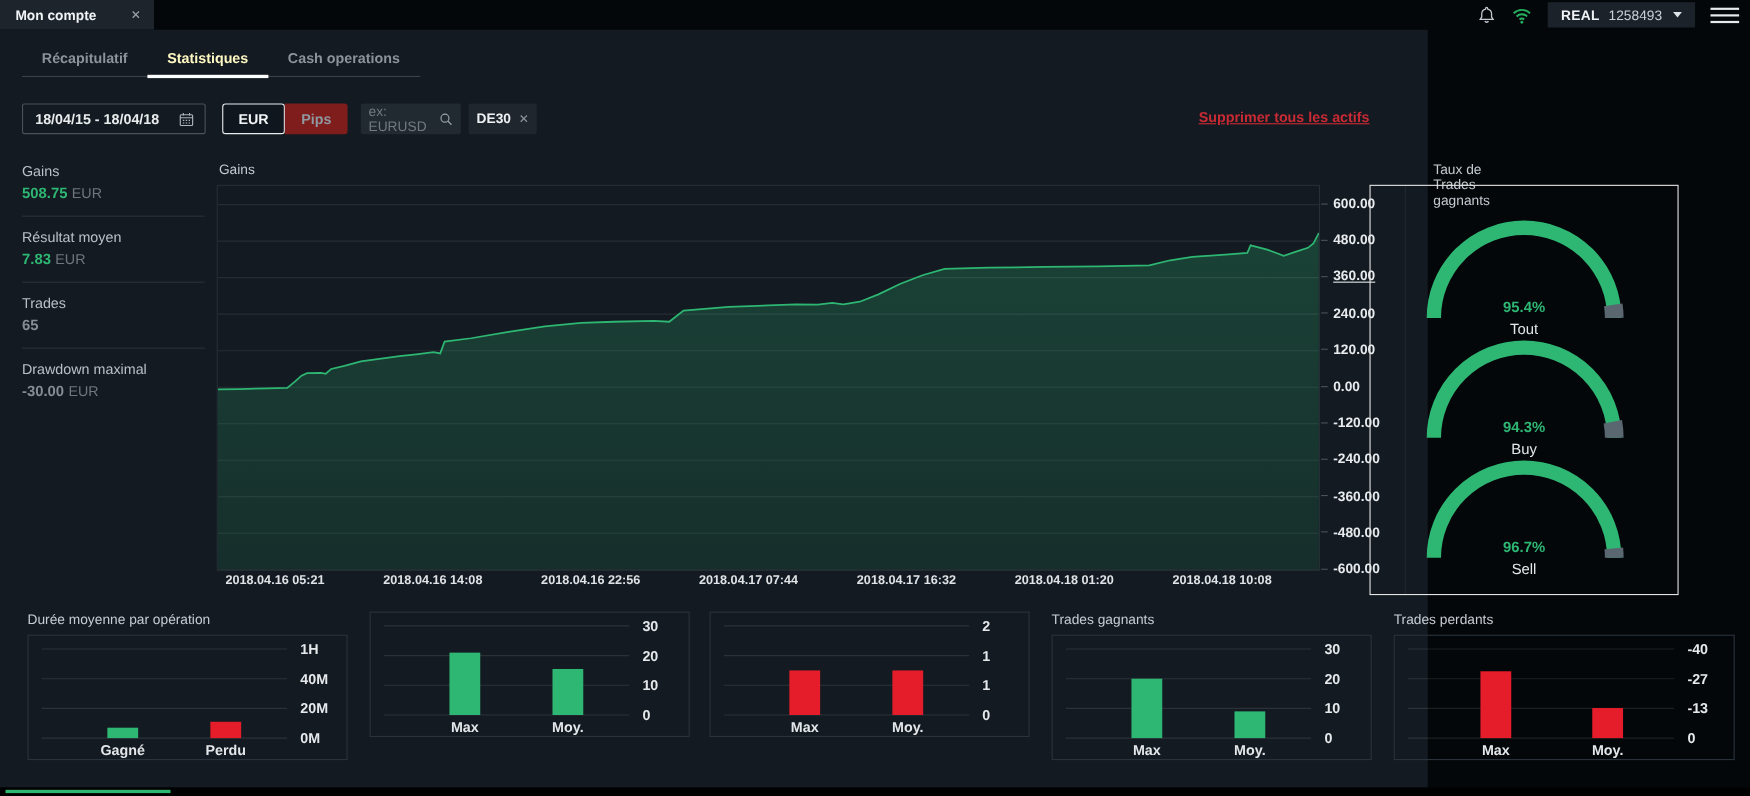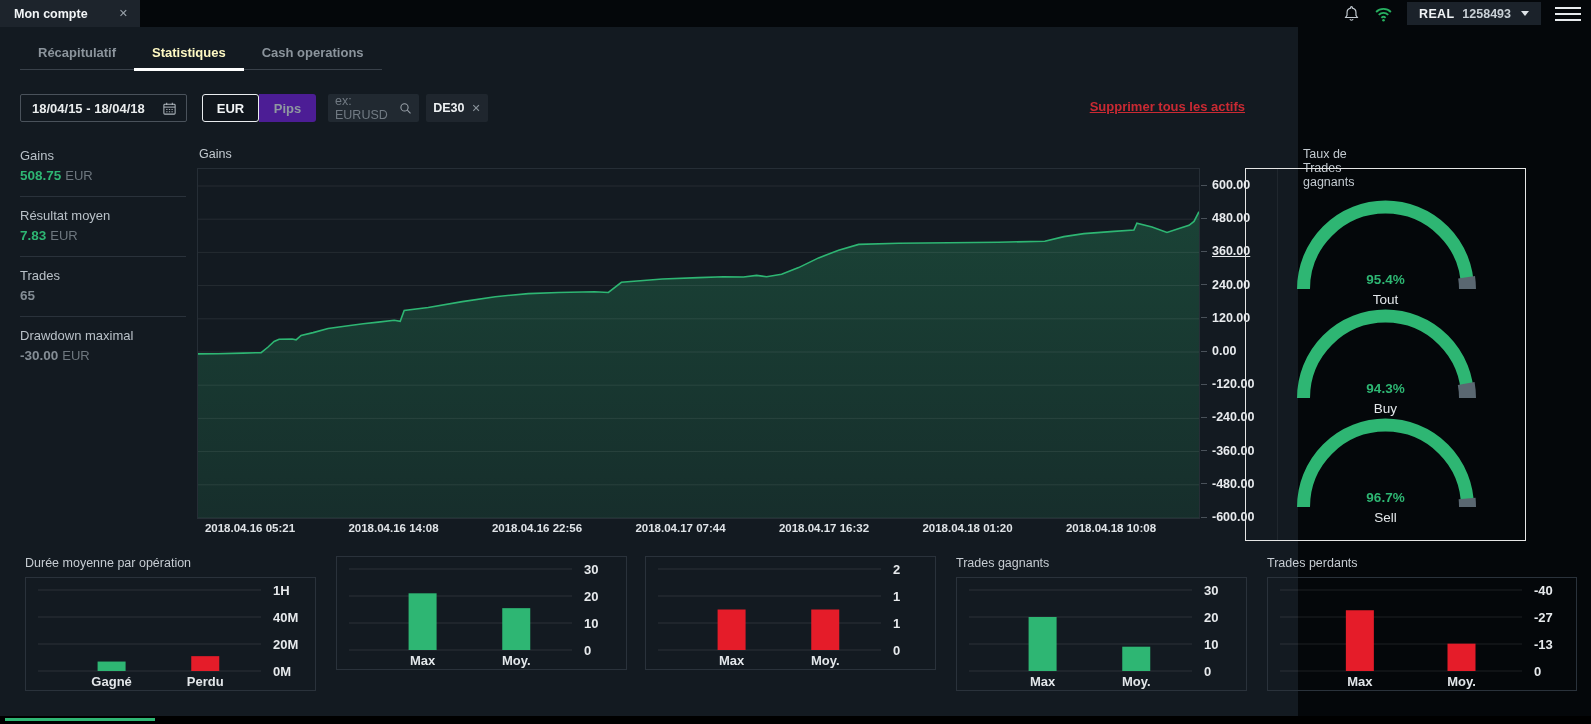--- a/index.html
+++ b/index.html
@@ -9,41 +9,41 @@
 
   
   #topbar { position:absolute; left:0; top:0; width:100%; height:27px; background:#04070a; }
   .doc-tab { position:absolute; left:0; top:0; width:140px; height:27px; background:#1d242c;
              display:flex; align-items:center; justify-content:space-between; padding:0 12px 0 14px; cursor:pointer; }
   .doc-tab .t { color:#f2f5f7; font-weight:bold; font-size:12.5px; }
   .doc-tab .x { color:#9aa3ab; font-size:11px; cursor:pointer; }
   .top-right { position:absolute; right:10px; top:0; height:27px; display:flex; align-items:center; gap:14px; }
   .acct { height:23px; background:#1b222a; display:flex; align-items:center; gap:8px; padding:0 12px; cursor:pointer; }
   .acct b { color:#f0f3f5; font-size:12.5px; letter-spacing:.3px; }
-  .acct span { color:#c9d0d6; font-size:12.5px;font-weight:bold; }
+  .acct span { color:#c9d0d6; font-size:12.5px; }
   .caret { width:0; height:0; border-left:4px solid transparent; border-right:4px solid transparent; border-top:5px solid #dfe4e8; margin-left:2px; }
   .burger { display:flex; flex-direction:column; gap:4px; width:26px; cursor:pointer; }
   .burger i { display:block; height:2px; background:#e8ebee; }
 
   
   #main { position:absolute; left:0; top:27px; width:1298px; height:689px; background:#131a21; }
 
   
   #subtabs { position:absolute; left:20px; top:18px; display:flex; border-bottom:1px solid #39414a; }
   .subtab { padding:0 18px 9px 18px; font-size:13px; font-weight:bold; color:#8b949c; cursor:pointer; position:relative; }
   .subtab.active { color:#fef9c3; }
   .subtab.active::after { content:""; position:absolute; left:0; right:0; bottom:-2px; height:3px; background:#fdfefe; }
 
   
   .datebox { position:absolute; left:20px; top:67px; width:167px; height:28px; border:1px solid #4a525b; border-radius:2px;
              display:flex; align-items:center; justify-content:space-between; padding:0 9px 0 11px; color:#e9eced; font-weight:600; font-size:13px; cursor:pointer; }
   .btn-eur { position:absolute; left:202px; top:67px; width:57px; height:28px; border:1px solid #e9ecef; border-radius:3px;
              display:flex; align-items:center; justify-content:center; color:#f2f5f7; font-weight:bold; cursor:pointer; background:#10161d; }
   .btn-pips { position:absolute; left:259px; top:67px; width:57px; height:28px;
-             display:flex; align-items:center; justify-content:center; color:#8f98a0; font-weight:bold; cursor:pointer; background:#4c1d95; border-radius:0 3px 3px 0; }
+             display:flex; align-items:center; justify-content:center; color:#8f98a0; font-weight:bold; cursor:pointer; background:#7f1d1d; border-radius:0 3px 3px 0; }
   .searchbox { position:absolute; left:328px; top:67px; width:91px; height:28px; background:#212931; border-radius:2px;
              display:flex; align-items:center; justify-content:space-between; padding:0 7px; cursor:text; }
   .searchbox .ph { color:#717a83; font-size:12.5px; }
   .chip { position:absolute; left:426px; top:67px; width:62px; height:28px; background:#1f262e; border-radius:2px;
              display:flex; align-items:center; justify-content:center; gap:7px; cursor:default; }
   .chip .lbl { color:#eef1f3; font-weight:bold; font-size:12.5px; }
   .chip .x { color:#8a939b; font-size:11px; cursor:pointer; }
   .dellink { position:absolute; right:53px; top:72px; color:#ca2a33; font-weight:600; font-size:13px; text-decoration:underline; cursor:pointer; }
 
   

